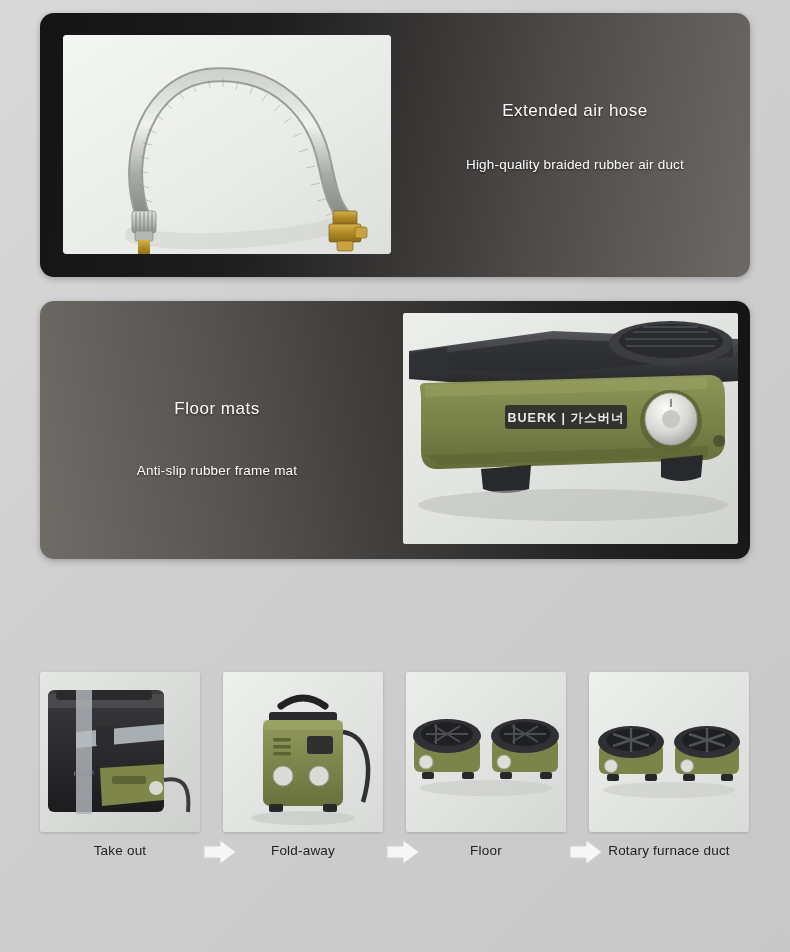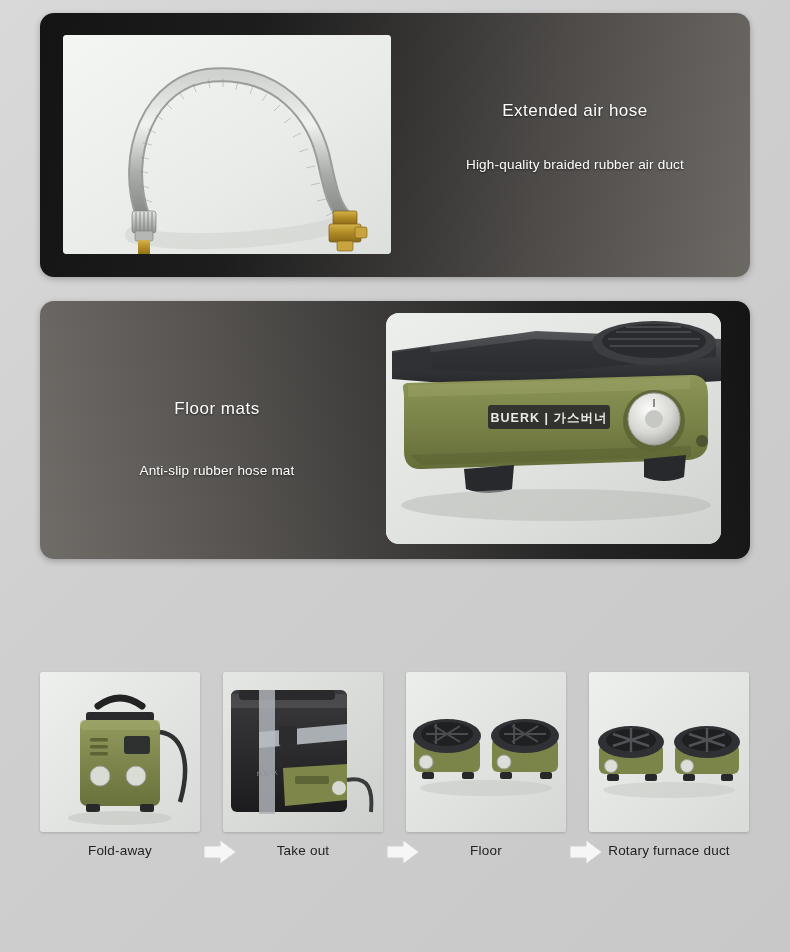--- a/index.html
+++ b/index.html
@@ -68,25 +68,25 @@
     font-weight: normal;
     letter-spacing: 0.2px;
     text-shadow: 0 1px 2px rgba(0,0,0,0.6);
   }
 
   .hose-title { left: 370px; top: 88px; width: 330px; }
   .hose-sub   { left: 370px; top: 144px; width: 330px; }
 
   
   .mat-photo {
-    left: 346px;
+    left: 363px;
     top: 12px;
     width: 335px;
     height: 231px;
-    border-radius: 13px;
+    border-radius: 3px;
     background: linear-gradient(160deg, #e9ebe8 0%, #dcdfdb 60%, #d2d5d0 100%);
   }
   .mat-title { left: 12px; top: 98px; width: 330px; }
   .mat-sub   { left: 12px; top: 162px; width: 330px; }
 
   
   .steps {
     position: absolute;
     left: 40px;
     top: 672px;
@@ -275,24 +275,58 @@
       <circle cx="316" cy="128" r="6" fill="#4d5430"></circle>
 
       <path d="M78 156 L128 152 L126 176 Q102 184, 80 176 Z" fill="#28292c"></path>
       <path d="M258 146 L300 142 L298 164 Q278 172, 258 164 Z" fill="#28292c"></path>
 
       <ellipse cx="170" cy="192" rx="155" ry="16" fill="#b9bcb8" opacity="0.55"></ellipse>
     </svg>
   </div>
 
   <div class="card-text card-title mat-title">Floor mats</div>
-  <div class="card-text card-sub mat-sub">Anti-slip rubber hose mat</div>
+  <div class="card-text card-sub mat-sub">Anti-slip rubber frame mat</div>
 </div>
 
 <div class="steps">
+
+  <div class="step">
+    <div class="step-photo">
+      <svg width="160" height="160" viewBox="0 0 160 160">
+        <defs>
+          <linearGradient id="s1bg" x1="0" y1="0" x2="1" y2="1">
+            <stop offset="0%" stop-color="#e4e7e3"></stop>
+              <stop offset="100%" stop-color="#cdd0cc"></stop>
+          </linearGradient>
+          <linearGradient id="bagg" x1="0" y1="0" x2="0" y2="1">
+            <stop offset="0%" stop-color="#3a3a3c"></stop>
+              <stop offset="100%" stop-color="#1c1c1e"></stop>
+          </linearGradient>
+        </defs>
+        <rect width="160" height="160" fill="url(#s1bg)"></rect>
+        <rect x="8" y="18" width="116" height="122" rx="6" fill="url(#bagg)"></rect>
+        <rect x="8" y="22" width="116" height="14" fill="#4a4a4c"></rect>
+        <rect x="16" y="18" width="96" height="10" rx="4" fill="#2a2a2c"></rect>
+
+        <path d="M36 18 L52 18 L52 142 L36 142 Z" fill="#aeb3b8" opacity="0.85"></path>
+        <path d="M36 60 L124 52 L124 68 L36 76 Z" fill="#b7bcc1" opacity="0.9"></path>
+        <rect x="56" y="54" width="18" height="20" rx="2" fill="#2c2c2e"></rect>
+
+        <path d="M60 96 L124 92 L124 128 L62 134 Z" fill="#7e8749"></path>
+        <rect x="72" y="104" width="34" height="8" rx="2" fill="#5d6435"></rect>
+        <circle cx="116" cy="116" r="7" fill="#d7d9d3"></circle>
+
+        <text x="34" y="104" font-family="'Liberation Sans', sans-serif" font-size="6" fill="#8d9196" transform="rotate(-4 34 104)">BUERK</text>
+
+        <path d="M124 108 C146 104, 150 118, 148 140" stroke="#3b3b3d" stroke-width="4" fill="none"></path>
+      </svg>
+    </div>
+    <div class="step-label">Take out</div>
+  </div>
 
   <div class="step">
     <div class="step-photo">
       <svg width="160" height="160" viewBox="0 0 160 160">
         <defs>
           <linearGradient id="s2bg" x1="0" y1="0" x2="1" y2="1">
             <stop offset="0%" stop-color="#eef0ed"></stop>
               <stop offset="100%" stop-color="#d7dad6"></stop>
           </linearGradient>
           <linearGradient id="ol2" x1="0" y1="0" x2="0" y2="1">
@@ -319,54 +353,20 @@
         <circle cx="96" cy="104" r="10" fill="#d9dbd5" stroke="#9b9d97"></circle>
 
         <rect x="46" y="132" width="14" height="8" rx="2" fill="#27282a"></rect>
         <rect x="100" y="132" width="14" height="8" rx="2" fill="#27282a"></rect>
 
         <path d="M120 60 C146 64, 150 96, 140 130" stroke="#2f3032" stroke-width="4.5" fill="none"></path>
         <ellipse cx="80" cy="146" rx="52" ry="7" fill="#c3c6c2" opacity="0.6"></ellipse>
       </svg>
     </div>
     <div class="step-label">Fold-away</div>
-  </div>
-
-  <div class="step">
-    <div class="step-photo">
-      <svg width="160" height="160" viewBox="0 0 160 160">
-        <defs>
-          <linearGradient id="s1bg" x1="0" y1="0" x2="1" y2="1">
-            <stop offset="0%" stop-color="#e4e7e3"></stop>
-              <stop offset="100%" stop-color="#cdd0cc"></stop>
-          </linearGradient>
-          <linearGradient id="bagg" x1="0" y1="0" x2="0" y2="1">
-            <stop offset="0%" stop-color="#3a3a3c"></stop>
-              <stop offset="100%" stop-color="#1c1c1e"></stop>
-          </linearGradient>
-        </defs>
-        <rect width="160" height="160" fill="url(#s1bg)"></rect>
-        <rect x="8" y="18" width="116" height="122" rx="6" fill="url(#bagg)"></rect>
-        <rect x="8" y="22" width="116" height="14" fill="#4a4a4c"></rect>
-        <rect x="16" y="18" width="96" height="10" rx="4" fill="#2a2a2c"></rect>
-
-        <path d="M36 18 L52 18 L52 142 L36 142 Z" fill="#aeb3b8" opacity="0.85"></path>
-        <path d="M36 60 L124 52 L124 68 L36 76 Z" fill="#b7bcc1" opacity="0.9"></path>
-        <rect x="56" y="54" width="18" height="20" rx="2" fill="#2c2c2e"></rect>
-
-        <path d="M60 96 L124 92 L124 128 L62 134 Z" fill="#7e8749"></path>
-        <rect x="72" y="104" width="34" height="8" rx="2" fill="#5d6435"></rect>
-        <circle cx="116" cy="116" r="7" fill="#d7d9d3"></circle>
-
-        <text x="34" y="104" font-family="'Liberation Sans', sans-serif" font-size="6" fill="#8d9196" transform="rotate(-4 34 104)">BUERK</text>
-
-        <path d="M124 108 C146 104, 150 118, 148 140" stroke="#3b3b3d" stroke-width="4" fill="none"></path>
-      </svg>
-    </div>
-    <div class="step-label">Take out</div>
   </div>
 
   <div class="step">
     <div class="step-photo">
       <svg width="160" height="160" viewBox="0 0 160 160">
         <defs>
           <linearGradient id="s3bg" x1="0" y1="0" x2="1" y2="1">
             <stop offset="0%" stop-color="#eceeeb"></stop>
               <stop offset="100%" stop-color="#d5d8d4"></stop>
           </linearGradient>

